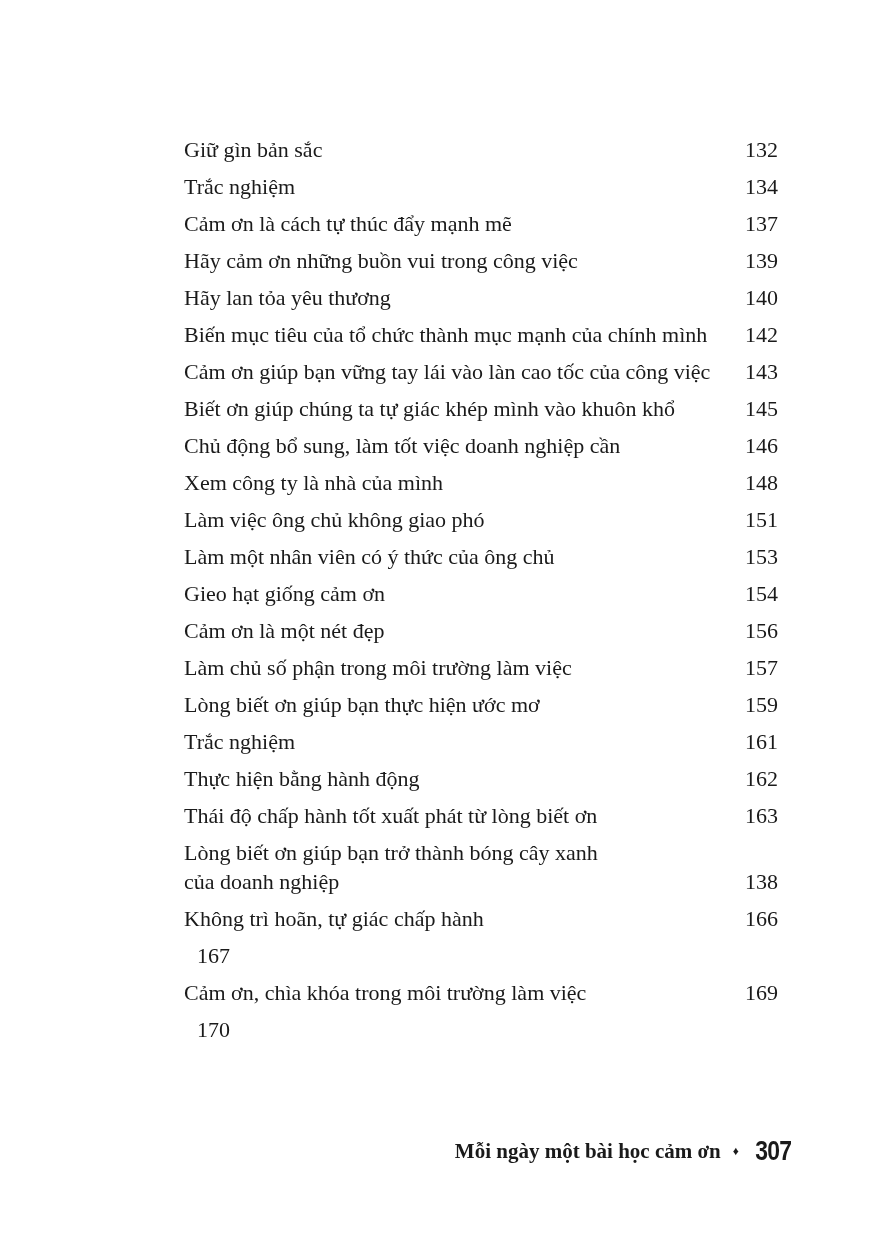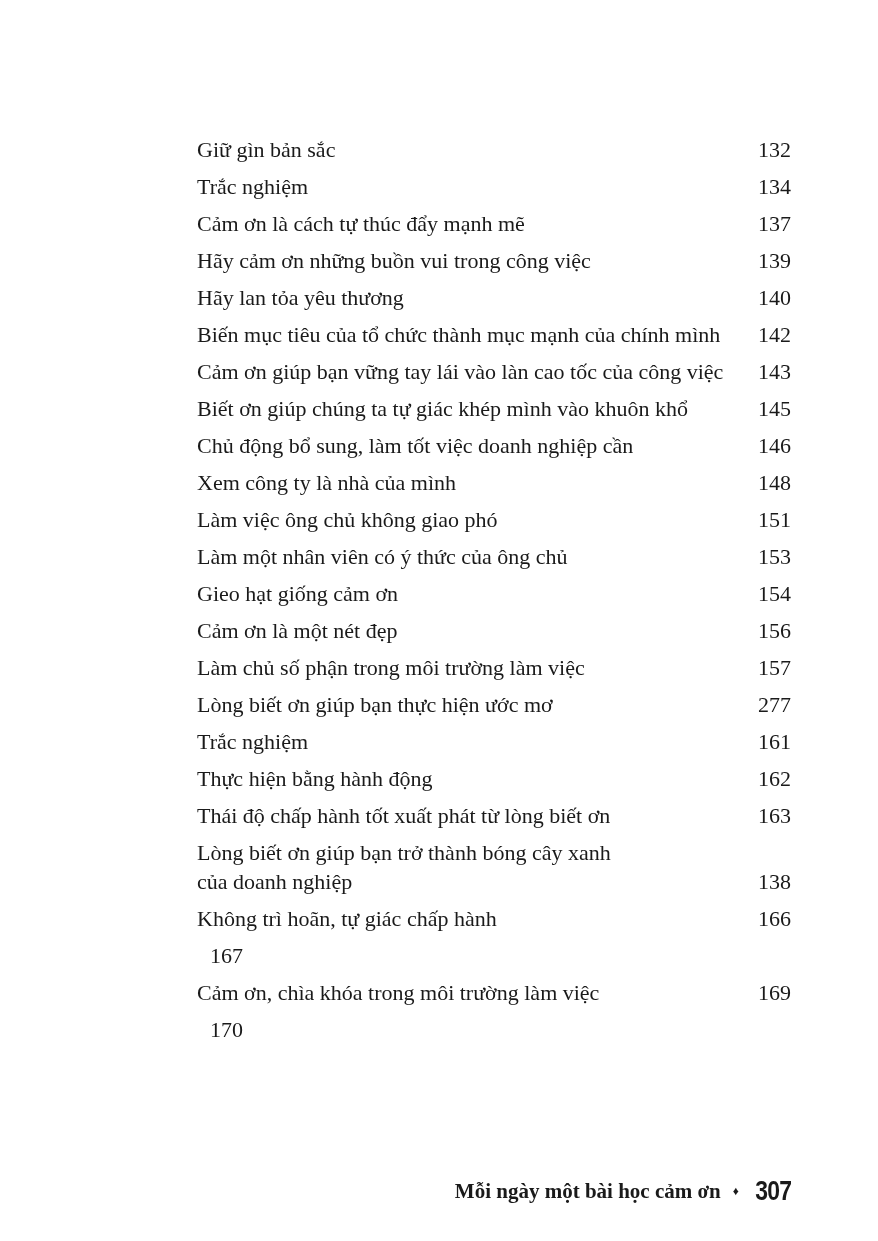--- a/index.html
+++ b/index.html
@@ -11,21 +11,21 @@
     position: relative;
     width: 878px;
     height: 1241px;
     background: #ffffff;
     color: #1a1a1a;
     font-family: "Liberation Serif", "DejaVu Serif", serif;
     overflow: hidden;
   }
   .toc-list {
     position: absolute;
-    left: 197px;
+    left: 184px;
     top: 135px;
     width: 594px;
   }
   .toc-row {
     display: flex;
     align-items: flex-end;
     justify-content: space-between;
     margin-top: 8px;
   }
   .toc-row:first-child {
@@ -40,21 +40,21 @@
   .toc-page {
     font-size: 22px;
     line-height: 29px;
     flex: 0 0 40px;
     text-align: right;
     padding-left: 6px;
   }
   .footer {
     position: absolute;
     left: 197px;
-    top: 1176px;
+    top: 1136px;
     width: 594px;
     display: flex;
     justify-content: flex-end;
     align-items: center;
   }
   .footer-title {
     font-family: "Liberation Serif", "DejaVu Serif", serif;
     font-weight: bold;
     font-size: 21px;
     line-height: 30px;
@@ -151,21 +151,21 @@
       <span class="toc-page">156</span>
     </div>
 
     <div class="toc-row">
       <span class="toc-title">Làm chủ số phận trong môi trường làm việc</span>
       <span class="toc-page">157</span>
     </div>
 
     <div class="toc-row">
       <span class="toc-title">Lòng biết ơn giúp bạn thực hiện ước mơ</span>
-      <span class="toc-page">277</span>
+      <span class="toc-page">159</span>
     </div>
 
     <div class="toc-row">
       <span class="toc-title">Trắc nghiệm</span>
       <span class="toc-page">161</span>
     </div>
 
     <div class="toc-row">
       <span class="toc-title">Thực hiện bằng hành động</span>
       <span class="toc-page">162</span>

